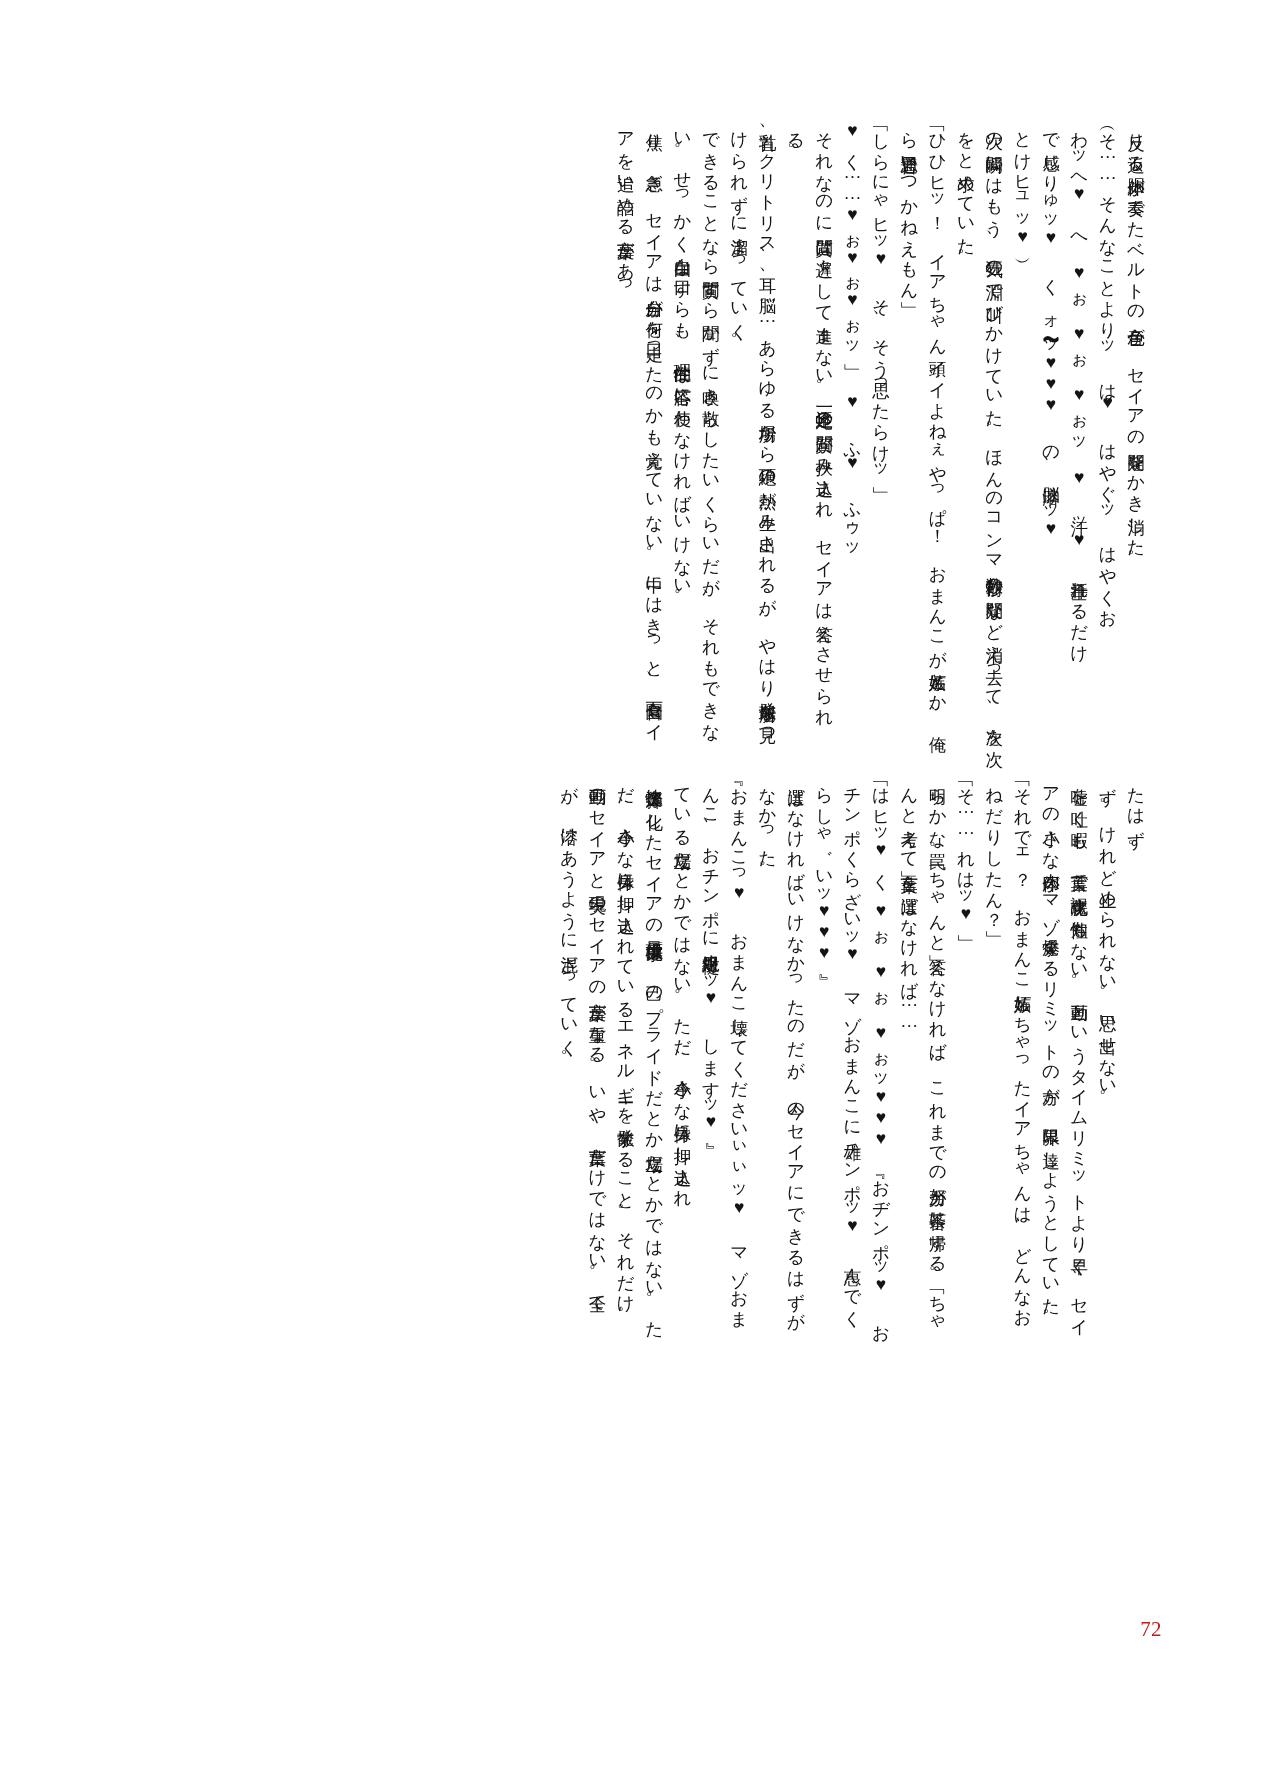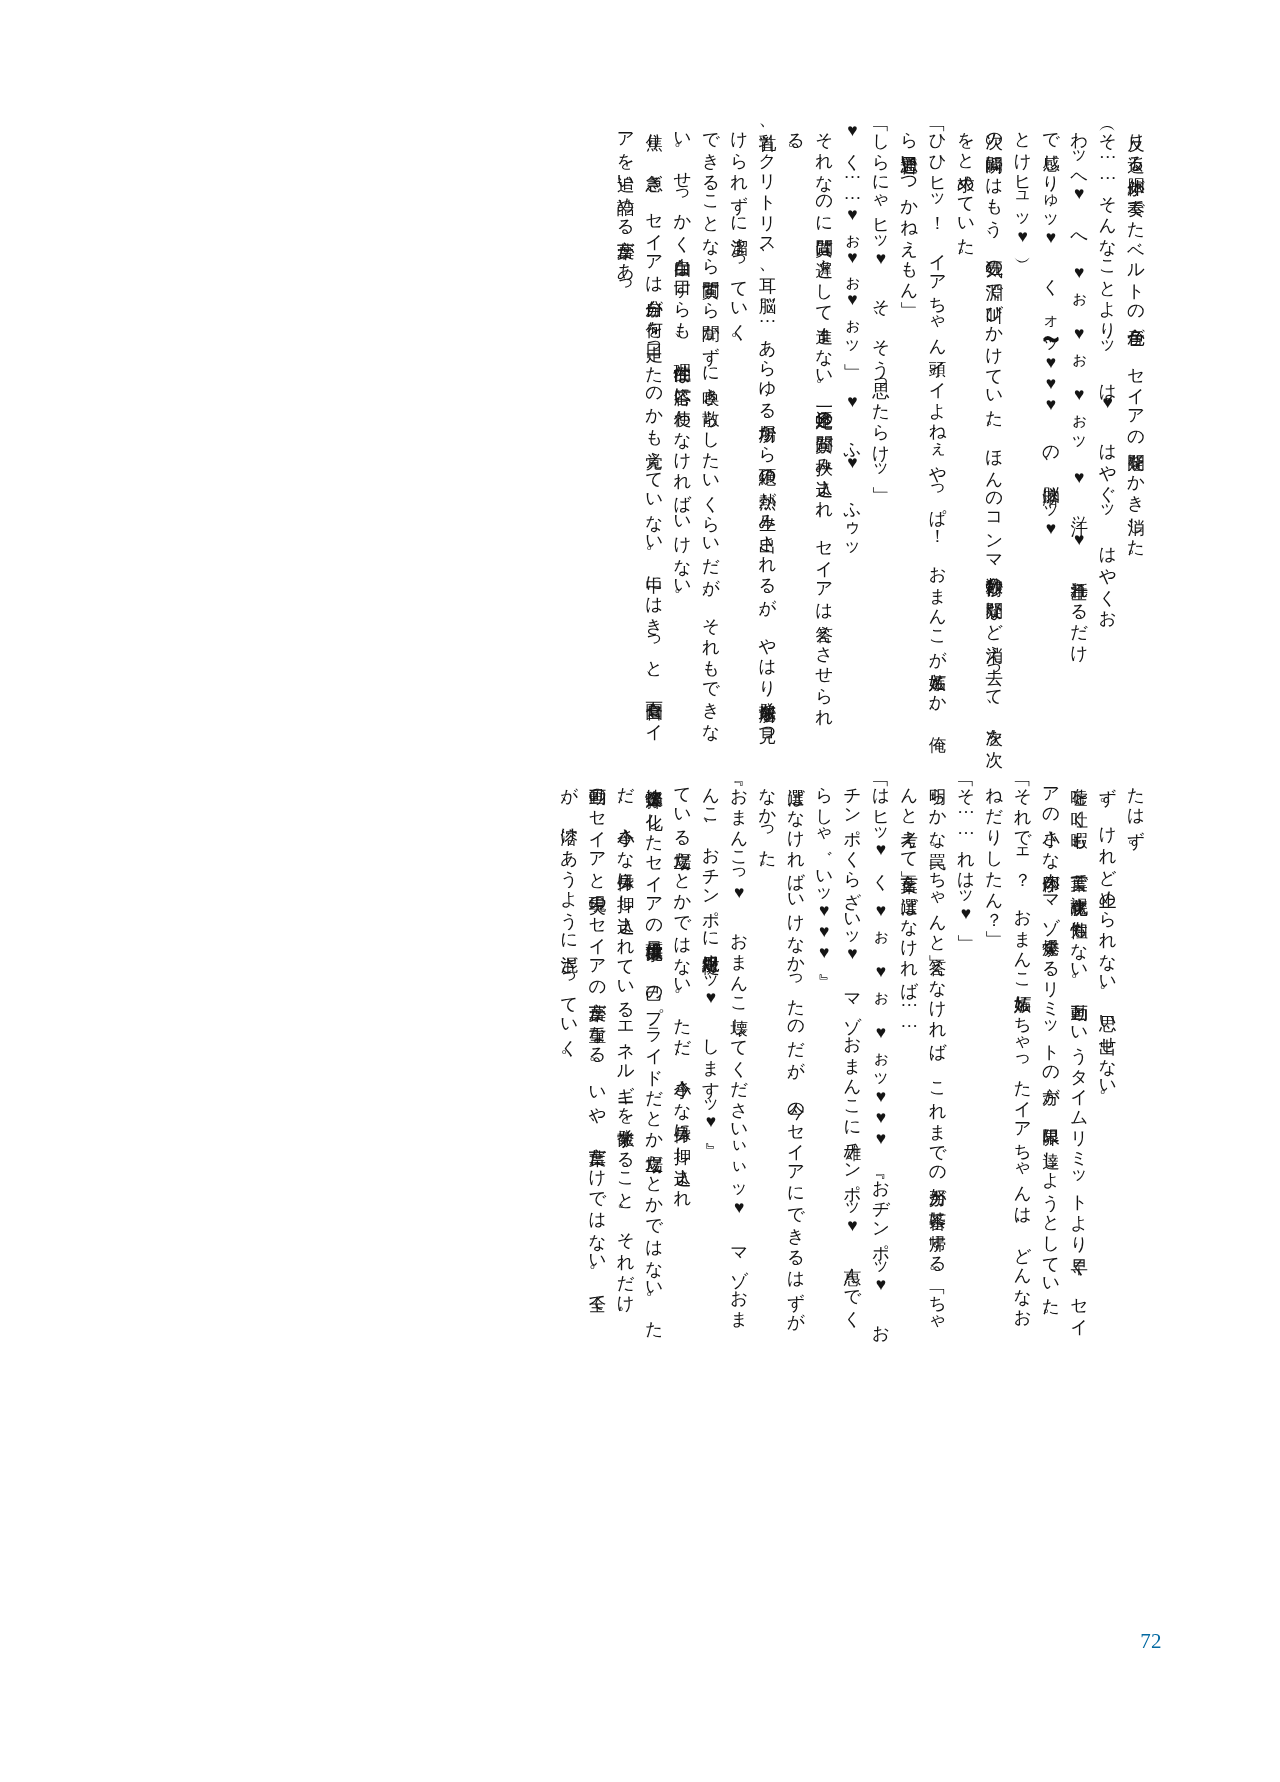--- a/index.html
+++ b/index.html
@@ -46,24 +46,24 @@
   .block-bottom {
     top: 775px;
     right: 130px;
     height: 560px;
     width: 790px;
   }
 
   .page-number {
     position: absolute;
     right: 118px;
-    bottom: 128px;
+    bottom: 140px;
     font-size: 21px;
     letter-spacing: 0.02em;
-    color: #0369a1;
+    color: #b91c1c;
     font-family: "Liberation Serif", serif;
   }
 </style>
 </head>
 <body>
 
 <div class="page">
 
   <div class="block block-top">反り返る胴体が奏でたベルトの音色が、セイアの疑問をかき消した。
 （そ……そんなことよりッ　は♥　はやぐッ　はやくお

